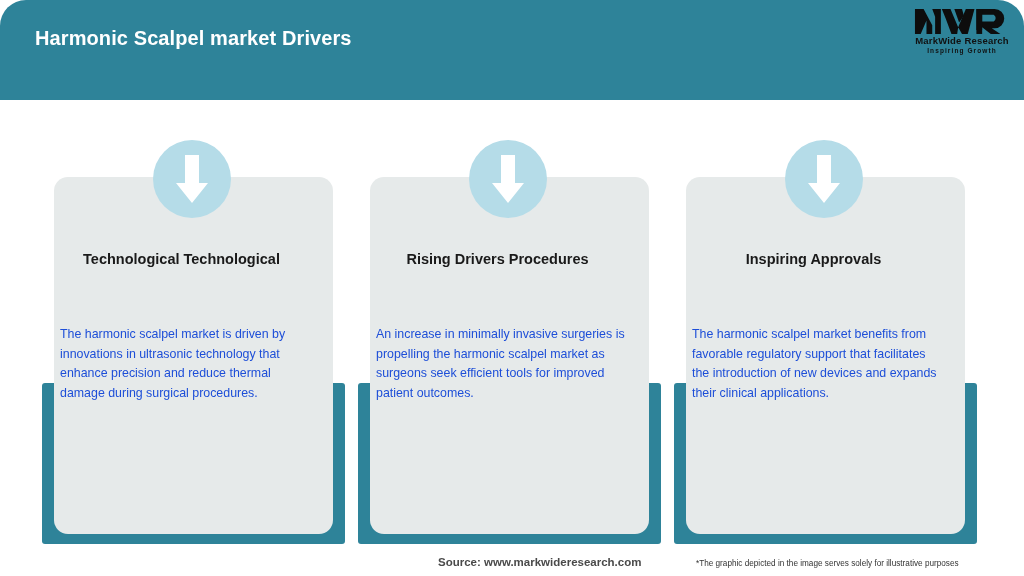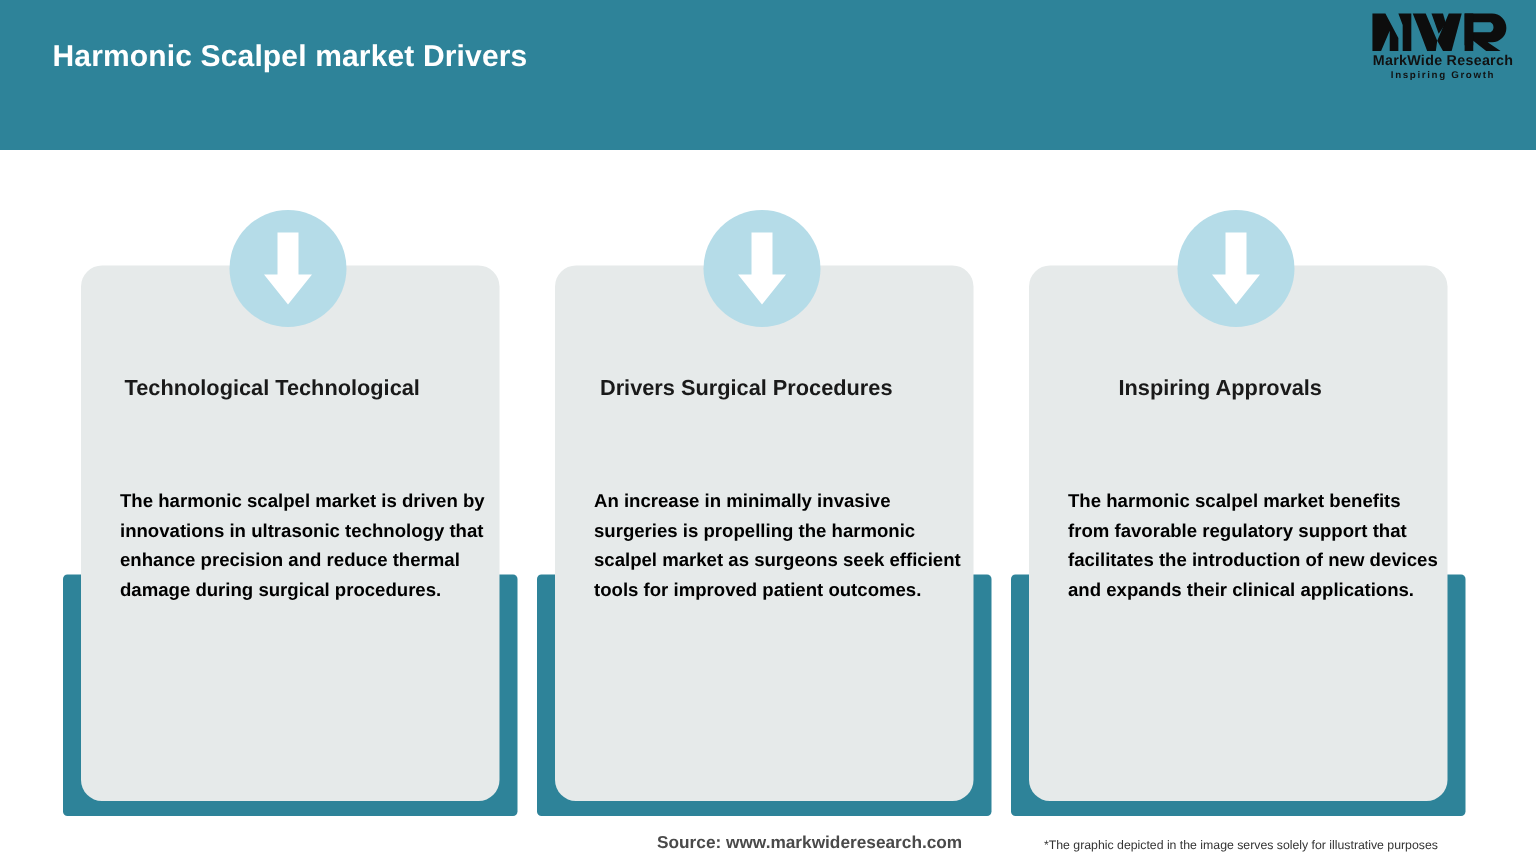--- a/index.html
+++ b/index.html
@@ -3,21 +3,21 @@
 <meta charset="utf-8">
 <style>
   html,body{margin:0;padding:0;}
   body{
     width:1024px;height:576px;
     background:#ffffff;
     font-family:"Liberation Sans", sans-serif;
     overflow:hidden;
     position:relative;
   }
-  #canvas{position:relative;width:1024px;height:576px;overflow:hidden;background:#fff;}
+  #canvas{position:relative;width:1024px;height:576px;overflow:hidden;background:#fff;border-radius:26px;}
 
   
   .header{
     position:absolute;left:0;top:0;width:1024px;height:100px;
     background:#2e8399;
   }
   .header-title{
     position:absolute;left:35px;top:27px;
     font-size:20px;font-weight:bold;color:#ffffff;
     letter-spacing:.1px;
@@ -68,25 +68,24 @@
   .arrow{
     position:absolute;left:132px;top:13px;width:36px;height:52px;
   }
   .card-title{
     position:absolute;left:12px;top:110px;width:255px;
     text-align:center;
     font-size:14.5px;font-weight:bold;color:#1a1a1a;
     line-height:18px;
   }
   .card-body{
-    position:absolute;left:38px;top:185px;width:252px;
+    position:absolute;left:18px;top:185px;width:252px;
     text-align:left;
-    font-size:12.4px;color:#000000;
+    font-size:12.4px;color:#1d4ed8;
     line-height:19.5px;
-    font-weight:bold;
   }
 
   
   .source{
     position:absolute;left:394px;top:556px;
     font-size:11.5px;font-weight:bold;color:#4a4a4a;
     white-space:nowrap;
     margin-left:44px;
   }
   .disclaimer{
@@ -134,21 +133,21 @@
     <div class="card-body">The harmonic scalpel market is driven by innovations in ultrasonic technology that enhance precision and reduce thermal damage during surgical procedures.</div>
   </div>
 
   <div class="card-wrap c2">
     <div class="frame"></div>
     <div class="card"></div>
     <div class="circle"></div>
     <svg class="arrow" viewBox="0 0 36 52">
       <polygon points="11,2 25,2 25,30 34,30 18,50 2,30 11,30" fill="#ffffff"></polygon>
     </svg>
-    <div class="card-title">Drivers Surgical Procedures</div>
+    <div class="card-title">Rising Drivers Procedures</div>
     <div class="card-body">An increase in minimally invasive surgeries is propelling the harmonic scalpel market as surgeons seek efficient tools for improved patient outcomes.</div>
   </div>
 
   <div class="card-wrap c3">
     <div class="frame"></div>
     <div class="card"></div>
     <div class="circle"></div>
     <svg class="arrow" viewBox="0 0 36 52">
       <polygon points="11,2 25,2 25,30 34,30 18,50 2,30 11,30" fill="#ffffff"></polygon>
     </svg>

